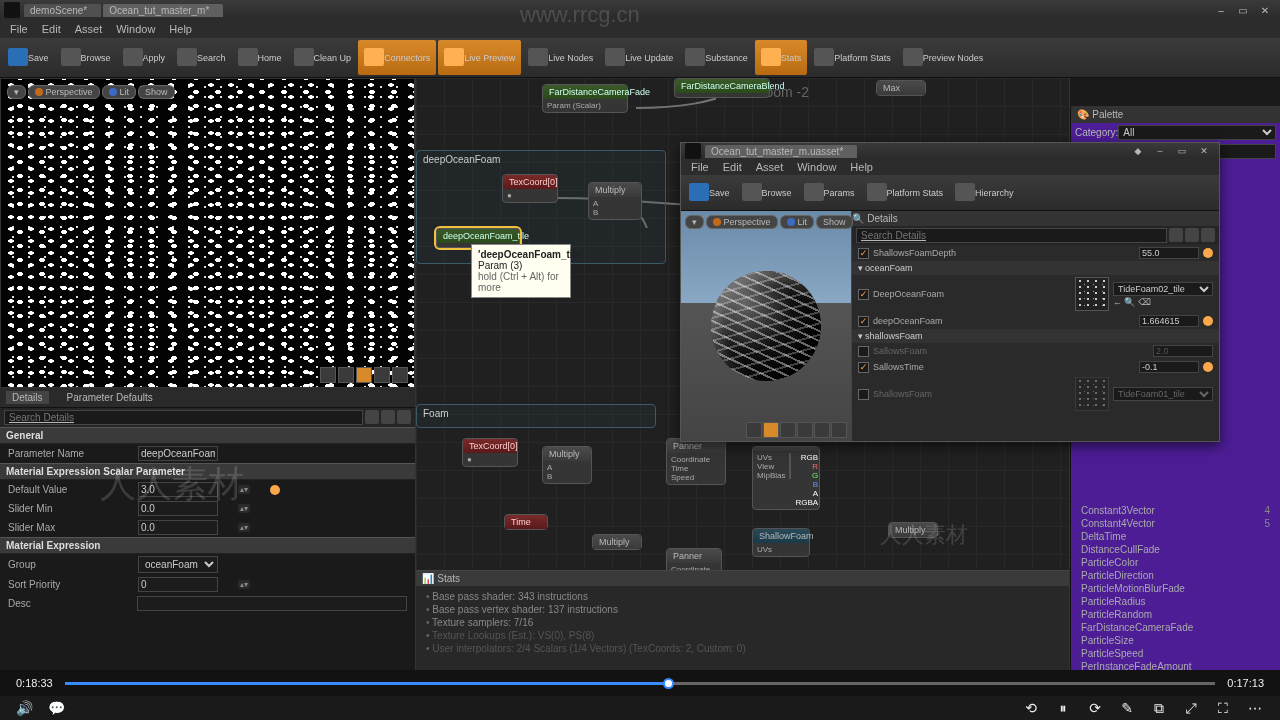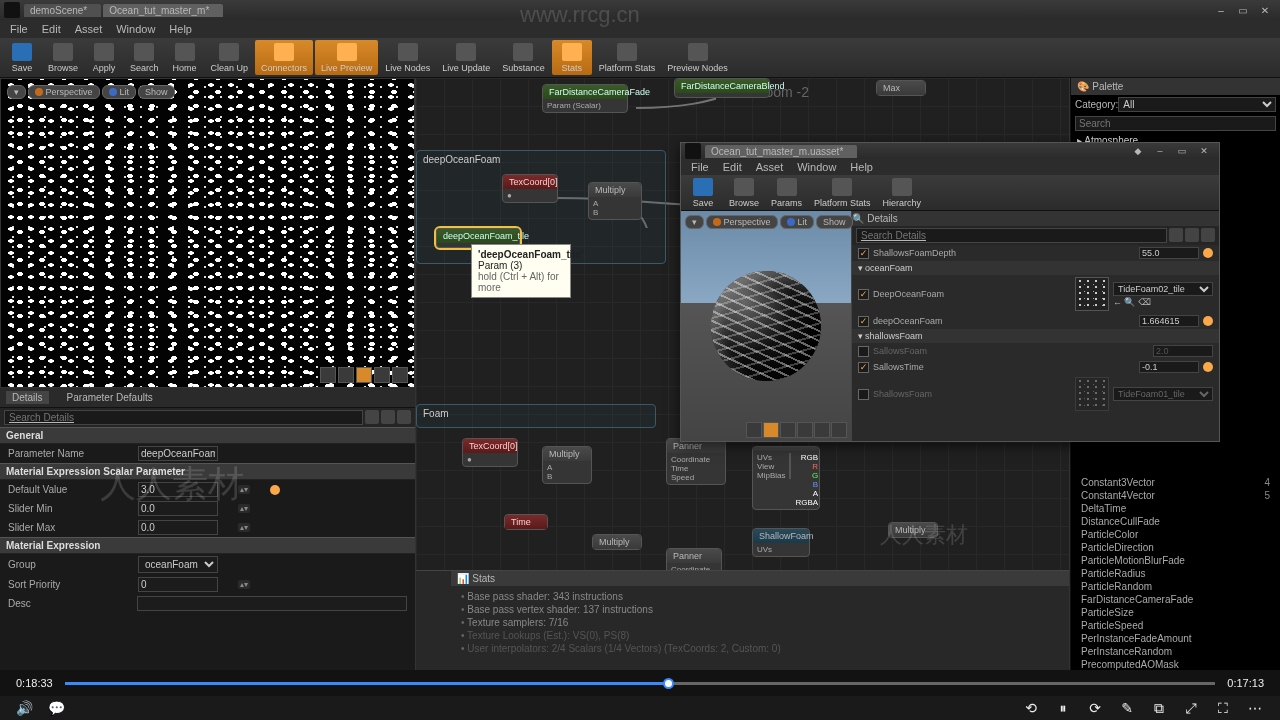--- a/index.html
+++ b/index.html
@@ -6,21 +6,21 @@
 body { width: 1280px; height: 720px; background: #1a1a1a; color: #b8b8b8; font-size: 10px; overflow: hidden; position: relative; }
 .titlebar { height: 20px; background: linear-gradient(#3a3a3a,#2a2a2a); display: flex; align-items: center; padding: 0 4px; font-size: 10px; }
 .titlebar .logo { width: 16px; height: 16px; background: #111; border-radius: 2px; margin-right: 4px; }
 .titlebar .tab { background: #505050; padding: 1px 14px 1px 6px; margin-right: 2px; border-radius: 2px 2px 0 0; font-size: 10px; }
 .titlebar .tab.active { background: #606060; }
 .titlebar .wincontrols { margin-left: auto; display: flex; }
 .titlebar .wincontrols span { width: 22px; text-align: center; }
 .menubar { height: 18px; background: #2c2c2c; display: flex; gap: 2px; padding: 0 4px; align-items: center; }
 .menubar span { padding: 1px 6px; font-size: 11px; }
 .toolbar { height: 40px; background: linear-gradient(#3b3b3b,#2b2b2b); display: flex; padding: 0 2px; border-bottom: 1px solid #111; }
-.tbtn { display: flex; flex-direction: column; align-items: center; justify-content: center; padding: 2px 6px; min-width: 40px; font-size: 9px; color: #ccc; }
+.tbtn { display: flex; flex-direction: row; align-items: center; justify-content: center; padding: 2px 6px; min-width: 40px; font-size: 9px; color: #ccc; }
 .tbtn .ic { width: 20px; height: 18px; background: #555; border-radius: 2px; margin-bottom: 2px; }
 .tbtn.save .ic { background: #2a6fb5; }
 .tbtn.orange { background: linear-gradient(#d88a2a,#b86a12); border-radius: 2px; margin: 2px 1px; }
 .tbtn.orange .ic { background: #ffb050; }
 .main { display: flex; height: calc(100% - 78px - 50px); }
 .leftcol { width: 415px; display: flex; flex-direction: column; }
 .preview { height: 310px; background: #000; position: relative; border: 1px solid #333; }
 .preview .foam { position:absolute; inset:0; background:
  radial-gradient(#fff 20%, transparent 21%) 0 0/20px 12px,
  radial-gradient(#eee 18%, transparent 19%) 8px 6px/22px 14px,
@@ -53,26 +53,26 @@
  linear-gradient(90deg, #282828 1px, transparent 1px) 0 0/28px 28px, #202020; }
 .zoom { position:absolute; top:6px; right:260px; color:#666; font-size:14px; }
 .node { position:absolute; background:#353535; border:1px solid #555; border-radius:4px; font-size:9px; }
 .node .nh { padding:2px 6px; background:linear-gradient(#4a4a4a,#3a3a3a); border-radius:4px 4px 0 0; }
 .node .nh.red { background:linear-gradient(#7a2a2a,#5a1a1a); color:#fecccc; }
 .node .nh.green { background:linear-gradient(#3a5a2a,#2a4a1a); color:#cfe; }
 .node .nh.cyan { background:linear-gradient(#2a4a5a,#1a3a4a); }
 .node .nb { padding:2px 4px; font-size:8px; color:#aaa; }
 .wire { position:absolute; stroke:#aaa; stroke-width:2; fill:none; opacity:0.6; }
 .tooltip { position:absolute; background:#fffef0; color:#222; border:1px solid #888; padding:4px 6px; font-size:10px; width:100px; }
-.statspanel { position:absolute; left:0; right:0; bottom:0; height:100px; background:#282828; border-top:1px solid #444;padding-left:35px; }
+.statspanel { position:absolute; left:0; right:0; bottom:0; height:100px; background:#282828; border-top:1px solid #444; }
 .statspanel .sh { background:#3a3a3a; padding:2px 6px; font-size:10px; }
 .statspanel ul { list-style:none; padding:4px 10px; font-size:10px; color:#888; }
 .statspanel li { padding:1px 0; }
 .statspanel li::before { content:"• "; color:#666; }
-.rightcol { width:210px; background:#000000; border-left:1px solid #111; display:flex; flex-direction:column;}
+.rightcol { width:210px; background:#4c1d95; border-left:1px solid #111; display:flex; flex-direction:column;margin-top:28px;}
 .rightcol .rh { background:#333; padding:3px 6px; }
 .rightcol .catrow { display:flex; padding:2px 4px; font-size:10px; align-items:center; }
 .rightcol .catrow select { flex:1; background:#1a1a1a; border:1px solid #444; color:#ccc; font-size:10px; }
 .rightcol input.search { margin:2px 4px; width:calc(100% - 8px); background:#1a1a1a; border:1px solid #444; color:#888; font-size:10px; padding:1px 3px; }
 .palettelist { flex:1; overflow:hidden; padding:0 6px; font-size:10px; }
 .palettelist .gh { color:#ddd; padding:2px 0; }
 .palettelist .pi { padding:1px 4px; color:#aaa; display:flex; justify-content:space-between; }
 .palettelist .pi .n { color:#888; margin-left:auto; }
 
 

